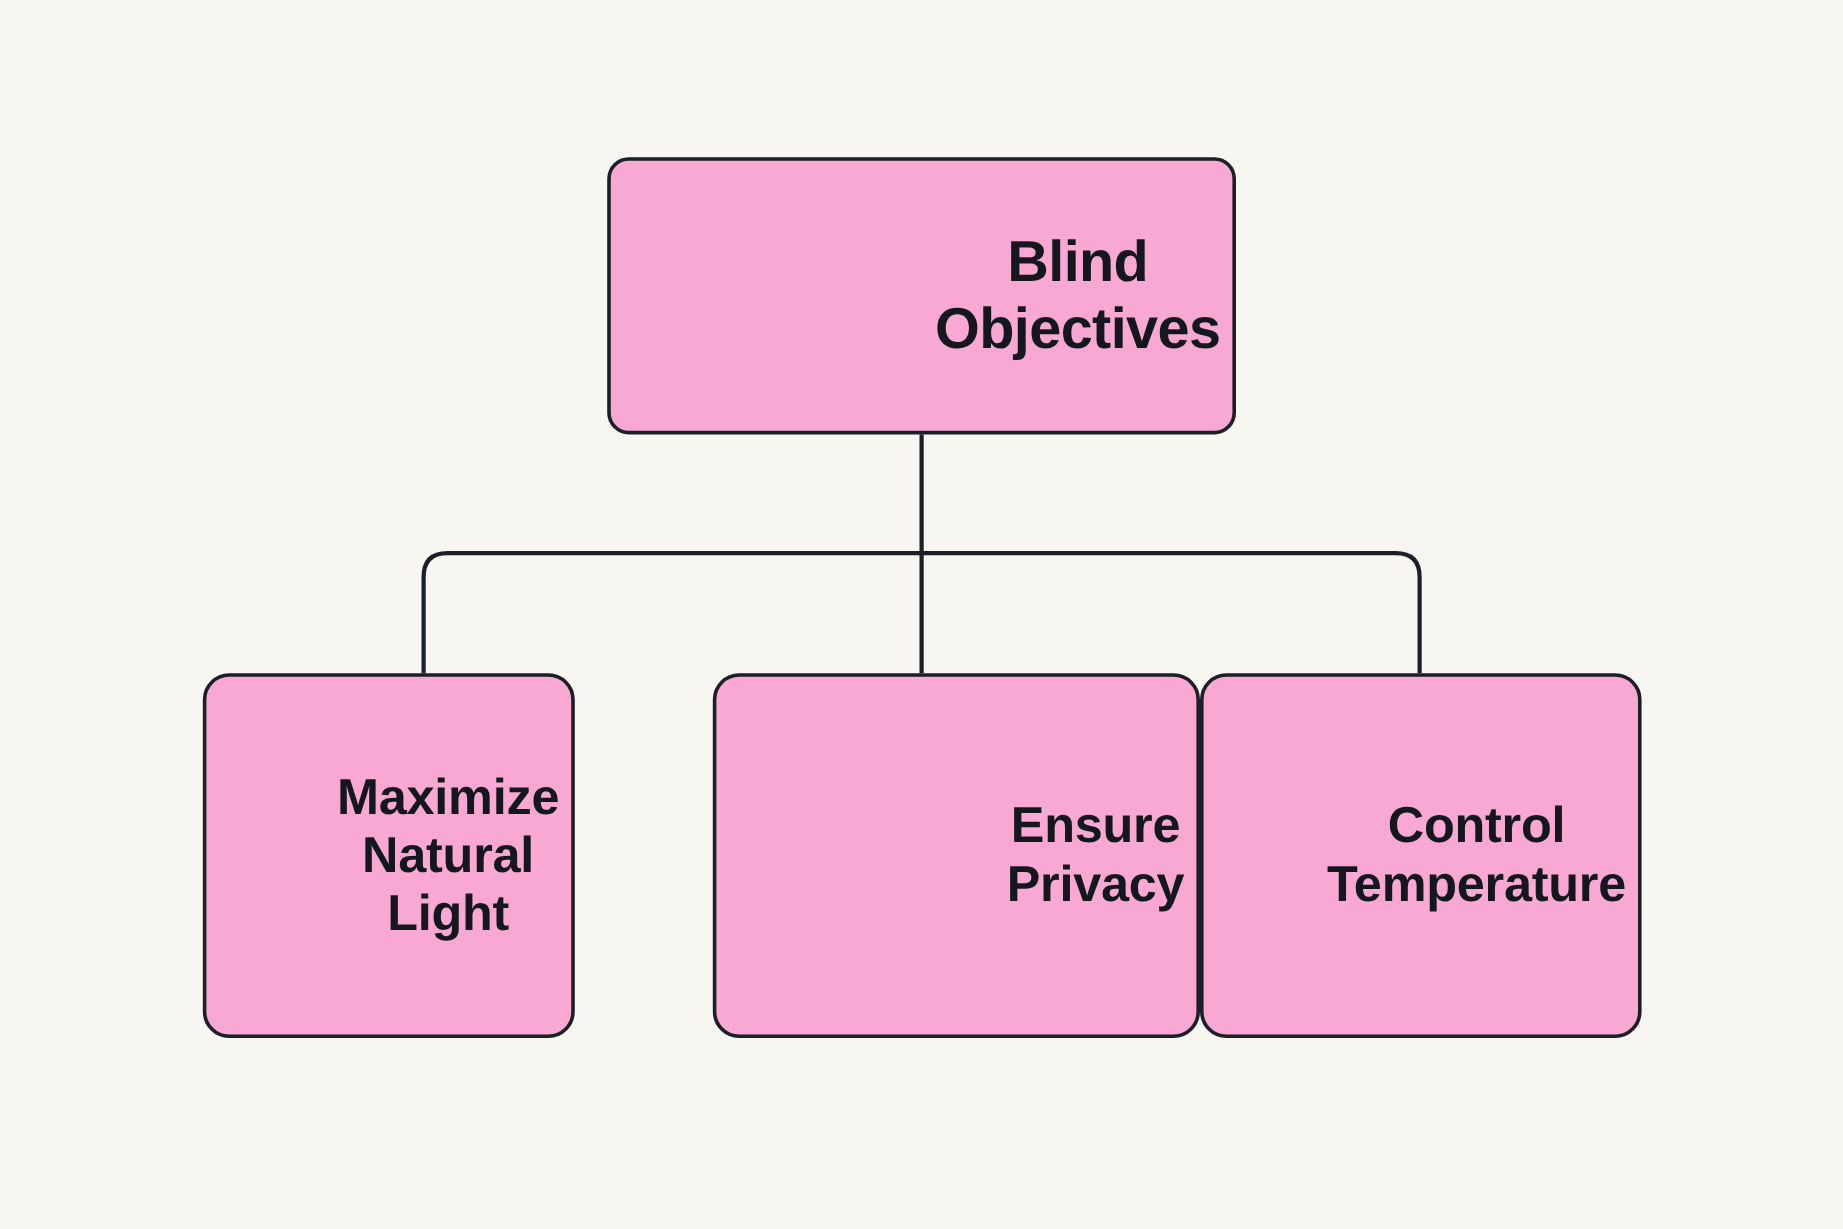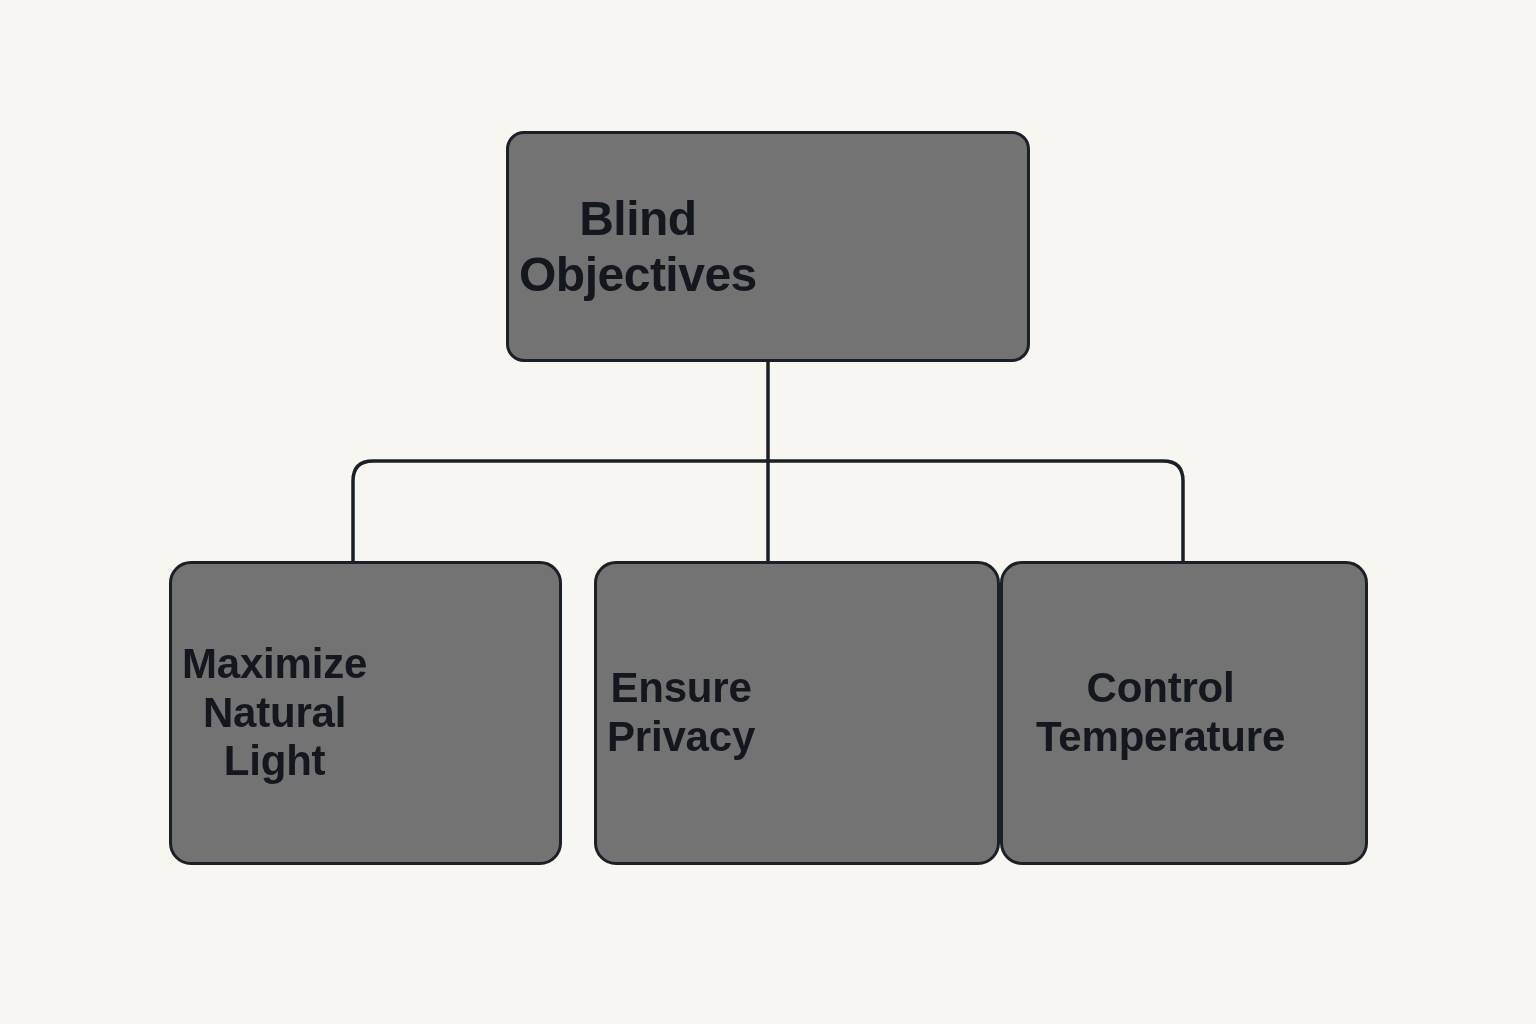--- a/index.html
+++ b/index.html
@@ -23,25 +23,25 @@
     position: absolute;
     left: 0;
     top: 0;
     width: 1536px;
     height: 1024px;
     pointer-events: none;
   }
   .node {
     position: absolute;
     box-sizing: border-box;
-    background: #737373;
+    background: #f9a8d4;
     border: 3.5px solid #1b1f26;
     display: flex;
     align-items: center;
-    justify-content: flex-start;
+    justify-content: flex-end;
     text-align: center;
     color: #14171d;
     line-height: 1.16;
     white-space: pre-line;
     letter-spacing: -0.2px;
   }
   .node-root {
     left: 506px;
     top: 131px;
     width: 524px;
@@ -51,21 +51,21 @@
     font-weight: 700;
     letter-spacing: -0.5px;
   }
   .node-child {
     top: 561px;
     height: 304px;
     border-radius: 22px;
     font-size: 42px;
     font-weight: 700;
   }
-  .node-child-1 { left: 169px;  width: 393px; }
+  .node-child-1 { left: 169px;  width: 310px; }
   .node-child-2 { left: 594px;  width: 406px; }
   .node-child-3 { left: 1000px; width: 368px; padding-left: 23px; }
   .node-label {
     display: block;
     padding: 0 10px;
   }
 </style>
 </head>
 <body>
 

